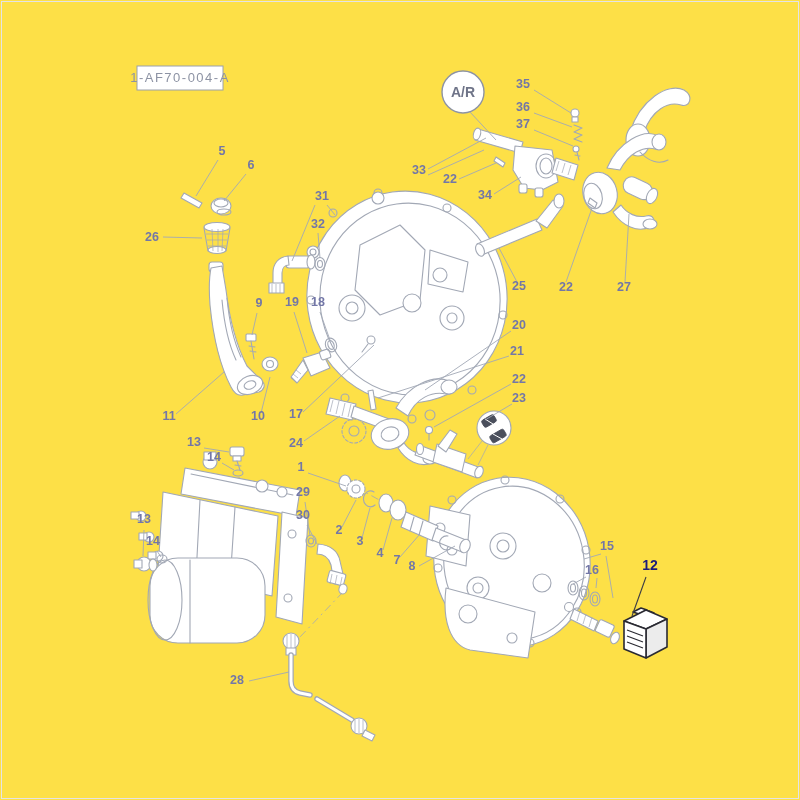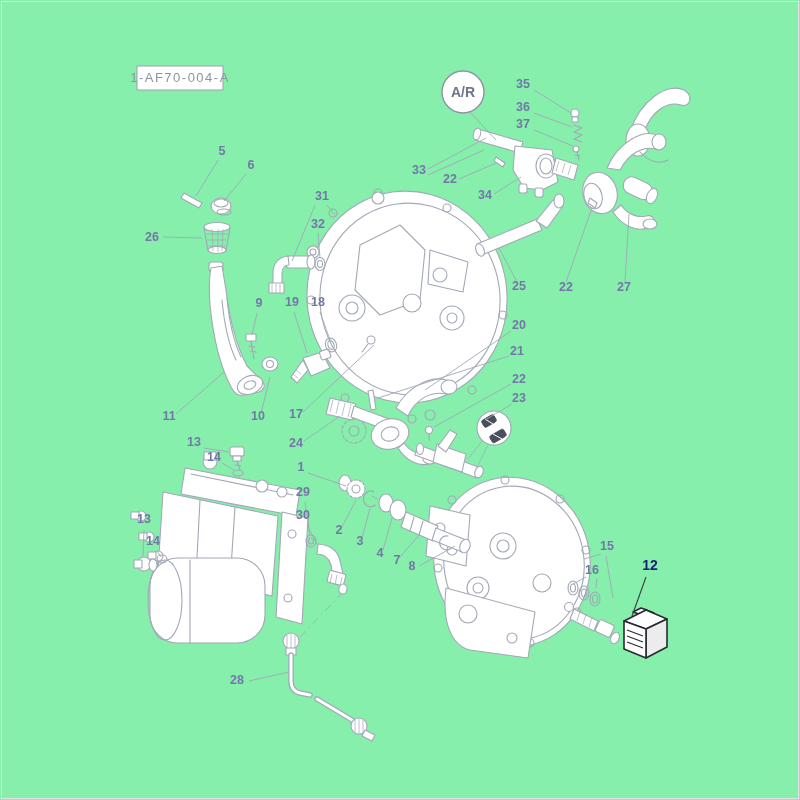--- a/index.html
+++ b/index.html
@@ -1,16 +1,16 @@
 <!DOCTYPE html>
 <html style="--label-color: #7377a7; --line-color: #a2a8b5; --hl-color: #1c1c7a; --hl-line: #3c3c46; --hl-art: #2a2a32;"><head>
 <meta charset="utf-8">
 <style>
   html,body{margin:0;padding:0;background:#ffffff;}
-  .stage{position:relative;width:800px;height:800px;background:#86efac;overflow:hidden;}
+  .stage{position:relative;width:800px;height:800px;background:#fde047;overflow:hidden;}
   svg{position:absolute;left:0;top:0;}
   .art{fill:none;stroke:var(--line-color,#a2a8b5);stroke-width:1.1;stroke-linecap:round;stroke-linejoin:round;}
   .artf{fill:#ffffff;stroke:var(--line-color,#a2a8b5);stroke-width:1.1;stroke-linecap:round;stroke-linejoin:round;}
   .thin{fill:none;stroke:var(--line-color,#a2a8b5);stroke-width:0.7;}
   .cl{fill:none;stroke:var(--line-color,#a2a8b5);stroke-width:0.8;stroke-dasharray:8 4 2 4;}
   .darkf{fill:#4a4f5c;stroke:#4a4f5c;stroke-width:0.8;}
   .hl{fill:#ffffff;stroke:var(--hl-art,#2a2a32);stroke-width:1.6;stroke-linejoin:round;stroke-linecap:round;}
   .hl-shade{fill:#ececec;stroke:var(--hl-art,#2a2a32);stroke-width:1.6;stroke-linejoin:round;}
   .callout{font:bold 12.5px "Liberation Sans",sans-serif;fill:var(--label-color,#7377a7);text-anchor:middle;}
   .callout-em{font:bold 14px "Liberation Sans",sans-serif;fill:var(--hl-color,#1c1c7a);text-anchor:middle;}

